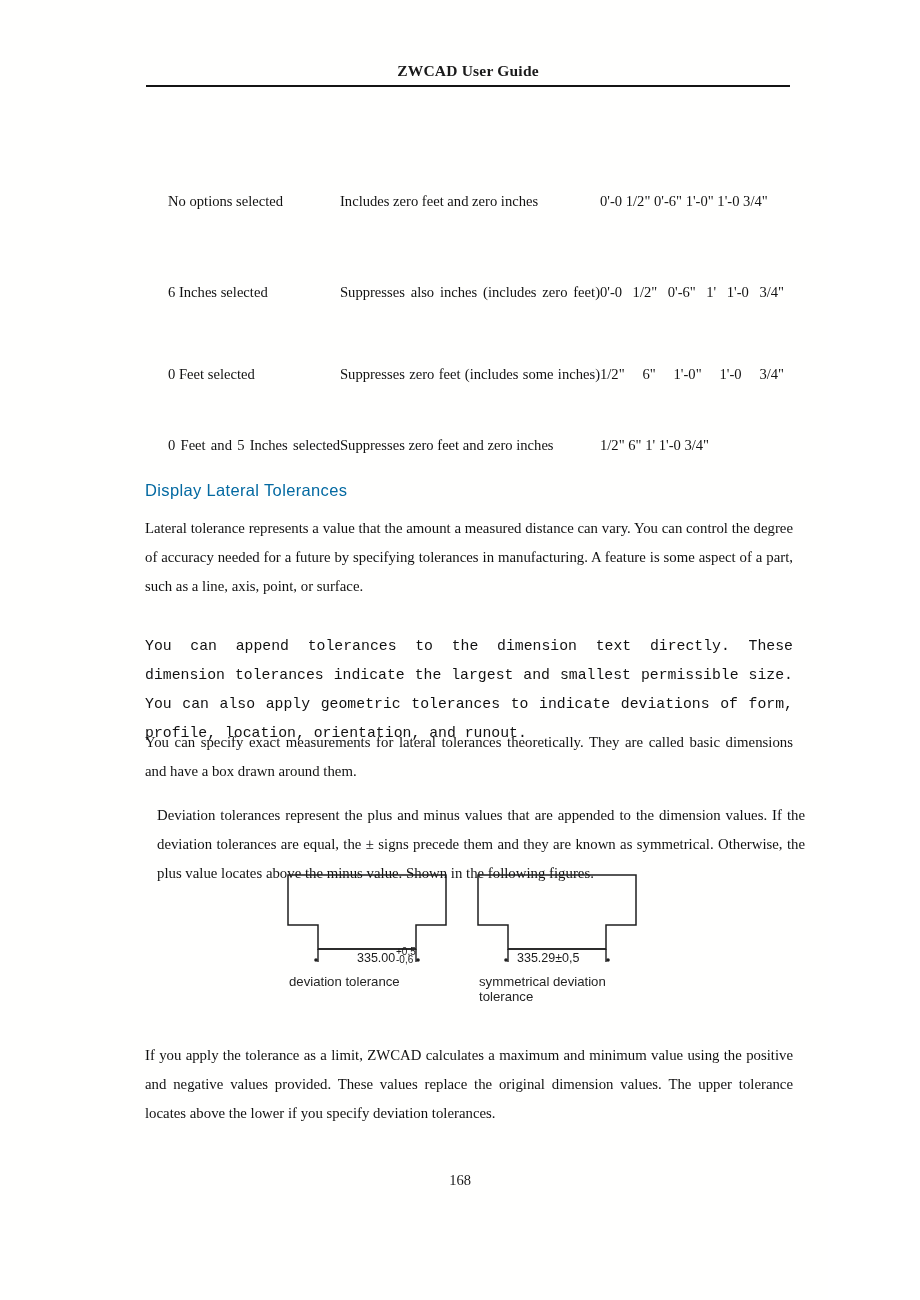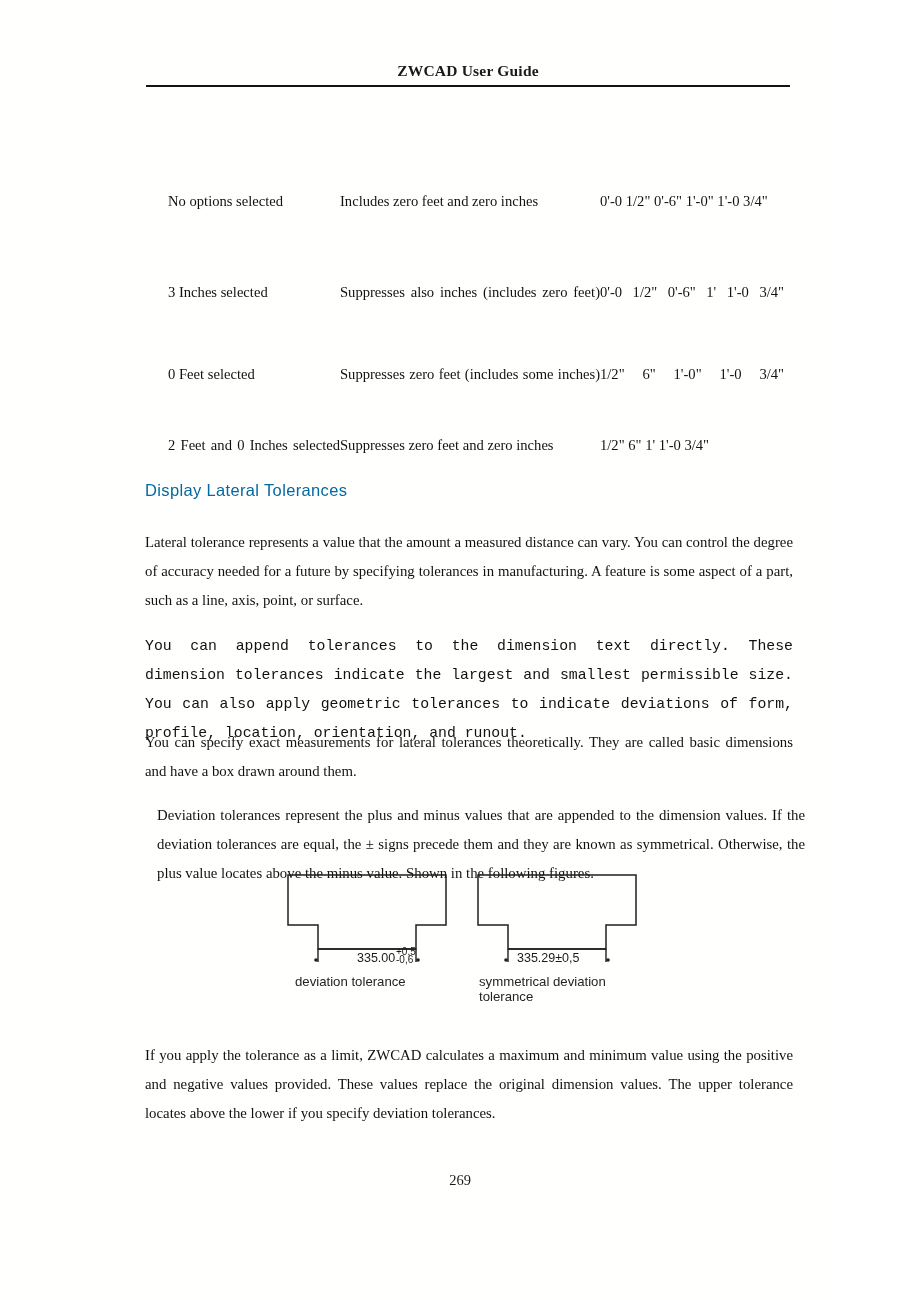--- a/index.html
+++ b/index.html
@@ -84,21 +84,21 @@
     width: 648px;
   }
   .para {
     font-size: 14.8px;
     line-height: 1.95;
     color: #111111;
     text-align: justify;
     text-align-last: left;
     margin: 0;
   }
-  .p1 { top: 528px; font-family: Liberation Serif, serif; }
+  .p1 { top: 514px; font-family: Liberation Serif, serif; }
   .p2 { top: 632px; font-family: Liberation Mono, monospace; }
   .p3 { top: 728px; }
   .p4 { top: 801px; margin-left: 12px; }
   .p5 { top: 1041px; }
 
   
   .figures {
     position: absolute;
     top: 872px;
     left: 283px;
@@ -112,21 +112,21 @@
   .fig-left  { left: 0px; }
   .fig-right { left: 190px; }
 
   .fig-caption {
     font-family: "Liberation Sans", "DejaVu Sans", sans-serif;
     font-size: 13.2px;
     line-height: 1.16;
     color: #242424;
     white-space: pre-line;
   }
-  .cap-left  { position: absolute; top: 102px; left: 12px; text-align: right; }
+  .cap-left  { position: absolute; top: 102px; left: 6px; text-align: right; }
   .cap-right { position: absolute; top: 102px; left: 196px; }
 
   
   .page-number {
     position: absolute;
     top: 1172px;
     left: 0;
     width: 920px;
     text-align: center;
     font-size: 14.5px;
@@ -144,31 +144,31 @@
   </div>
 
   <table class="opt-table">
     <tbody>
       <tr class="row-gap-tall">
         <td class="col-option">No options selected</td>
         <td class="col-desc">Includes zero feet and zero inches</td>
         <td class="col-example">0'-0  1/2"  0'-6"  1'-0" 1'-0 3/4"</td>
       </tr>
       <tr class="row-gap-mid">
-        <td class="col-option">3 Inches selected</td>
+        <td class="col-option">6 Inches selected</td>
         <td class="col-desc justify-spread">Suppresses also inches (includes zero feet)</td>
         <td class="col-example justify-spread">0'-0  1/2" 0'-6"  1'  1'-0 3/4"</td>
       </tr>
       <tr class="row-gap-mid">
         <td class="col-option">0 Feet selected</td>
         <td class="col-desc justify-spread">Suppresses zero feet (includes some inches)</td>
         <td class="col-example justify-spread">1/2"  6"  1'-0"  1'-0 3/4"</td>
       </tr>
       <tr class="row-gap-last">
-        <td class="col-option justify-spread">2  Feet  and  0  Inches selected</td>
+        <td class="col-option justify-spread">0  Feet  and  5  Inches selected</td>
         <td class="col-desc">Suppresses zero feet and zero inches</td>
         <td class="col-example">1/2" 6" 1' 1'-0 3/4"</td>
       </tr>
     </tbody>
   </table>
 
   <div class="section-heading">Display Lateral Tolerances</div>
 
   <p class="body-col para p1">Lateral tolerance represents a value that the amount a measured distance can vary. You can control the degree of accuracy needed for a future by specifying tolerances in manufacturing. A feature is some aspect of a part, such as a line, axis, point, or surface.</p>
   <p class="body-col para p2">You can append tolerances to the dimension text directly. These dimension tolerances indicate the largest and smallest permissible size. You can also apply geometric tolerances to indicate deviations of form, profile, location, orientation, and runout.</p>
@@ -203,15 +203,15 @@
       <text x="44" y="90" font-family="Liberation Sans, DejaVu Sans, sans-serif" font-size="12.5" fill="#1b1b1b">335.29±0,5</text>
     </svg>
 
     <div class="fig-caption cap-left">deviation tolerance</div>
     <div class="fig-caption cap-right">symmetrical deviation
 tolerance</div>
   </div>
 
   <p class="body-col para p5">If you apply the tolerance as a limit,  ZWCAD calculates a maximum and minimum value using the positive and negative values provided. These values replace the original dimension values. The upper tolerance locates above the lower if you specify deviation tolerances.</p>
 
-  <div class="page-number">269</div>
+  <div class="page-number">168</div>
 
 </div>
 
 </body></html>

